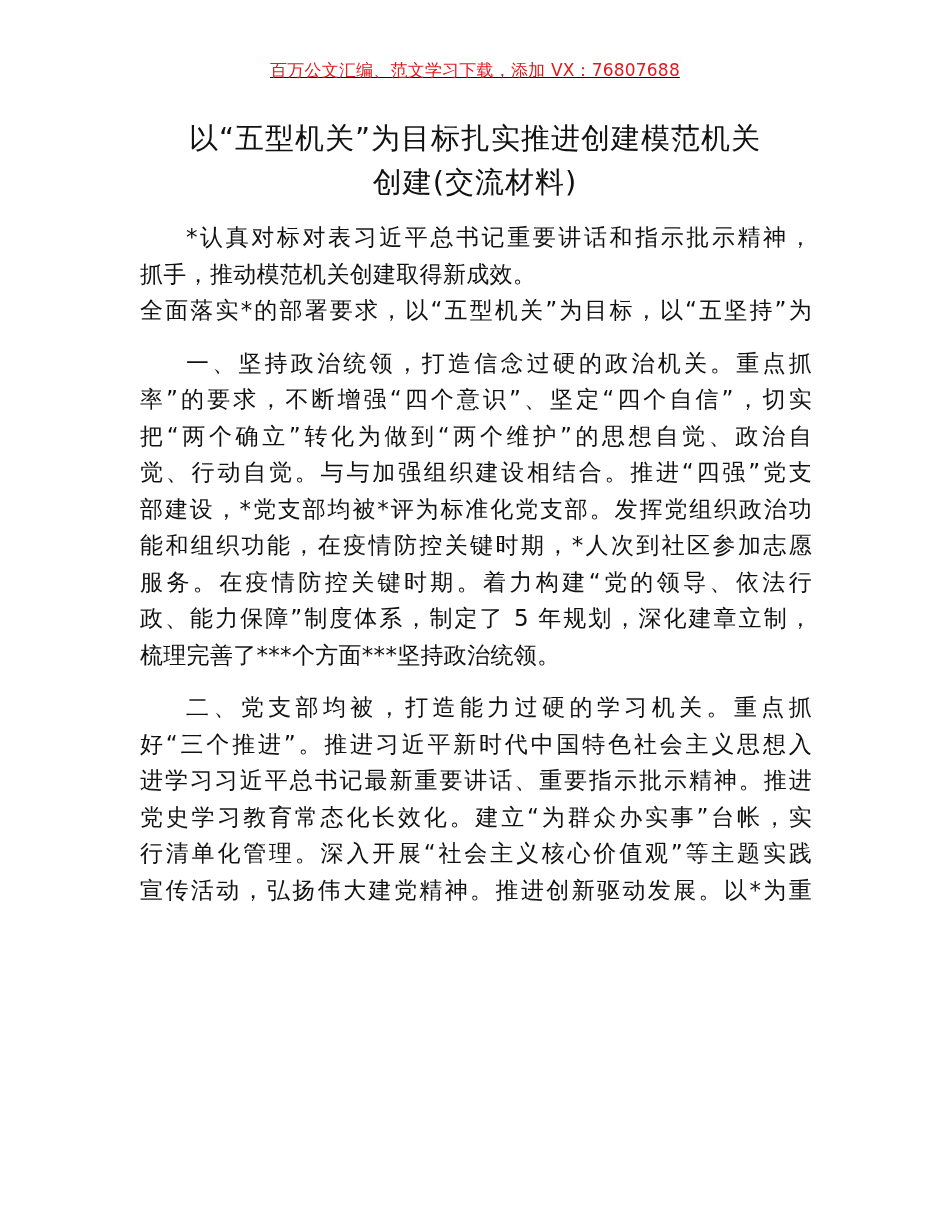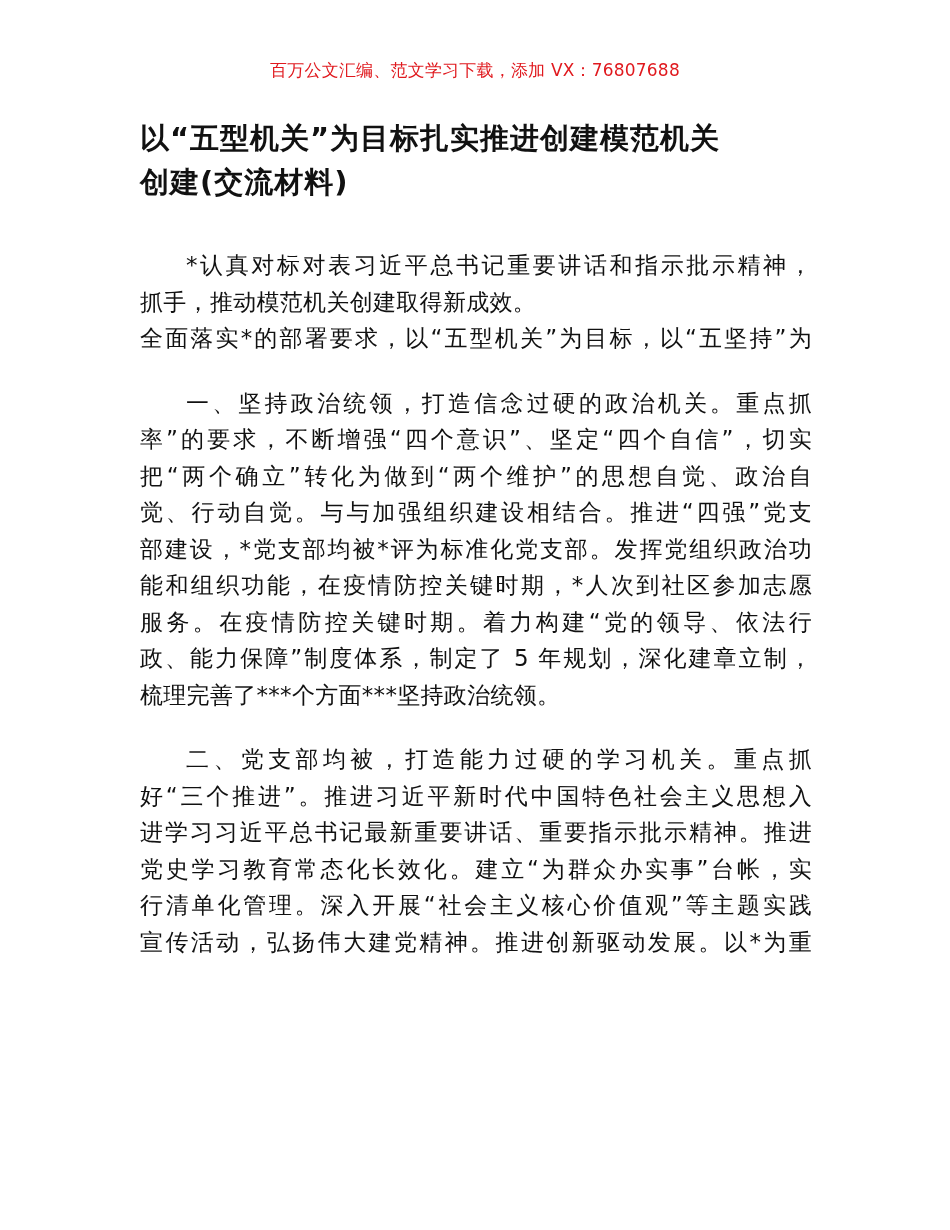--- a/index.html
+++ b/index.html
@@ -17,29 +17,31 @@
     }
     .watermark {
       position: absolute;
       top: 58px;
       left: 0;
       width: 950px;
       text-align: center;
       font-size: 17px;
       line-height: 24px;
       letter-spacing: 0.2px;
+      text-decoration: underline;
     }
     .title {
       position: absolute;
       top: 116px;
       left: 140px;
       width: 670px;
+      text-align: center;
       font-size: 29px;
       line-height: 44px;
-      font-weight: bold;
+      font-weight: normal;
       margin: 0;
       letter-spacing: 1px;
     }
     .title .line { display: block; white-space: nowrap; }
     .body-text {
       position: absolute;
       top: 219px;
       left: 140px;
       width: 672px;
     }
@@ -53,21 +55,20 @@
       display: block;
       white-space: nowrap;
       text-align: justify;
       text-align-last: justify;
     }
     .para .line.last {
       text-align-last: left;
     }
     .para .line.first {
       padding-left: 46px;
-      margin-top: 28px;
     }
   </style>
 </head>
 <body>
 
 <div class="watermark">
   <span style="color:#e0191e;">百万公文汇编、范文学习下载，添加 VX：76807688</span>
 </div>
 
 <h1 class="title">

